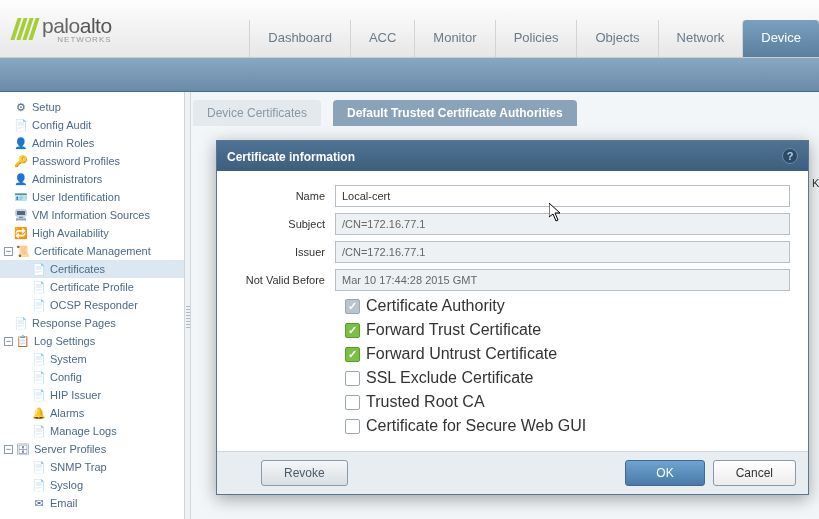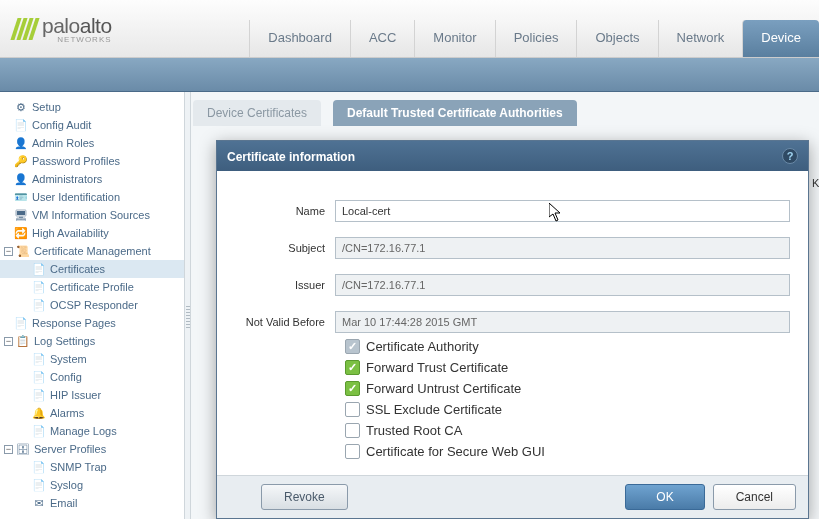--- a/index.html
+++ b/index.html
@@ -36,25 +36,25 @@
   .content { flex: 1; background: #f3f6f8; padding: 8px 0 0 8px; position: relative; }
   .tabs { display: flex; gap: 12px; }
   .tab { padding: 6px 14px; font-size: 12px; color: #8b98a3; background: #e4e9ed; border-radius: 4px 4px 0 0; cursor: pointer; }
   .tab.active { background: #8aa3b8; color: #fff; font-weight: bold; }
   
   
   .modal { position: absolute; left: 216px; top: 140px; width: 593px; background: #fff; border: 1px solid #5a7590; box-shadow: 0 4px 16px rgba(0,0,0,0.35); }
   .modal-header { background: linear-gradient(#4f7294, #3e5e7e); color: #fff; padding: 7px 10px; display: flex; align-items: flex-end; font-size: 12px; font-weight: bold; gap: 48px; }
   .help-icon { margin-left: auto; width: 16px; height: 16px; border-radius: 50%; background: #2f4a64; color: #9fd3f0; display: flex; align-items: center; justify-content: center; font-size: 11px; font-weight: bold; cursor: pointer; border:1px solid #6a8aa8;}
   .modal-body { padding: 14px 18px 10px; background: #fff; }
-  .form-row { display: flex; align-items: center; margin-bottom: 6px; margin-top: 15px; }
+  .form-row { display: flex; align-items: center; margin-bottom: 6px; }
   .form-label { width: 100px; text-align: right; padding-right: 10px; color: #333; font-size: 11px; }
   .form-input { flex: 1; padding: 3px 6px; font-size: 11px; border: 1px solid #b5c0c9; background: #fff; color: #333; height: 22px; }
   .form-input[readonly] { background: #eef1f3; color: #666; }
-  .check-row { display: flex; align-items: center; margin-bottom: 6px; padding-left: 110px; font-size: 13px; color: #333; }
+  .check-row { display: flex; align-items: center; margin-bottom: 6px; padding-left: 110px; font-size: 16px; color: #333; }
   .checkbox { width: 15px; height: 15px; border: 1px solid #9aa6b0; margin-right: 6px; display: inline-flex; align-items: center; justify-content: center; background: #fff; cursor: pointer; border-radius: 2px; }
   .checkbox.checked { background: #7bc043; border-color: #5a9a2e; }
   .checkbox.checked::after { content: "✓"; color: #fff; font-size: 11px; font-weight: bold; }
   .checkbox.checked.readonly { background: #b8c4ce; border-color: #9aa6b0; }
   
   .modal-footer { background: #e8edf1; padding: 8px 12px; display: flex; align-items: center; border-top: 1px solid #cfd6db; }
   .btn { padding: 5px 22px; font-size: 12px; border-radius: 3px; cursor: pointer; border: 1px solid #8a9aaa; }
   .btn-revoke { background: linear-gradient(#f5f7f9,#d8dee3); color: #4a5a6a; margin-left: 32px; }
   .btn-ok { background: linear-gradient(#6fa3d0,#4a7ba8); color: #fff; border-color: #3a6a98; margin-left: auto; margin-right: 8px; padding: 5px 30px; }
   .btn-cancel { background: linear-gradient(#fff,#ececec); color: #333; }

